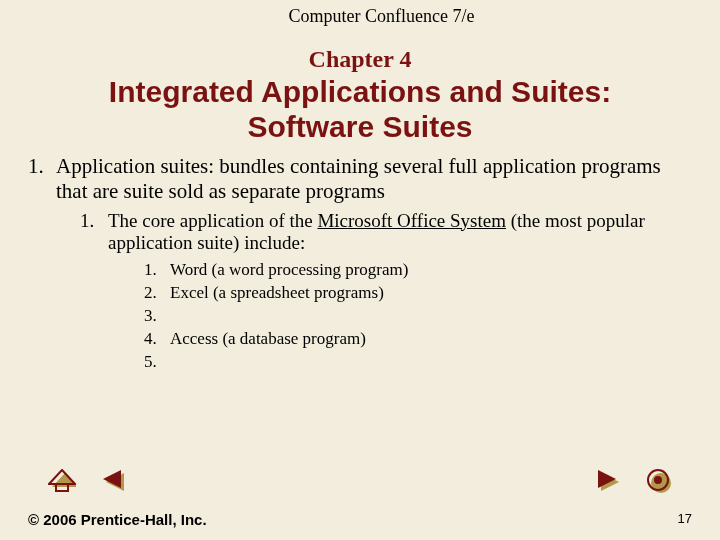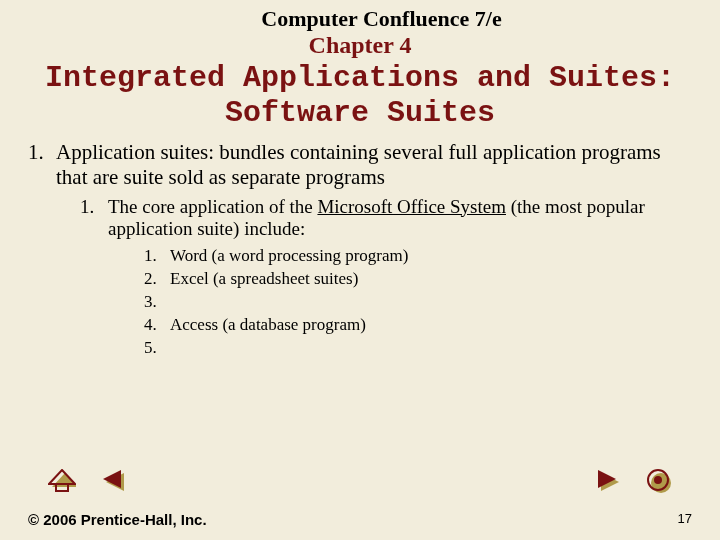--- a/index.html
+++ b/index.html
@@ -11,35 +11,35 @@
     font-family: "Times New Roman", Times, serif;
     color: #000;
     overflow: hidden;
     position: relative;
   }
   .header {
     text-align: center;
     padding-top: 6px;
   }
   .book-title {
-    font-weight: bold;
-    font-size: 22px;
+    font-weight: normal;
+    font-size: 18px;
     margin-left: 43px;
   }
   .chapter {
     font-weight: bold;
     font-size: 24px;
     color: #7a1212;
-    margin-top: 0;
+    margin-top: 19px;
   }
   .chapter-title {
     font-weight: bold;
     font-size: 30px;
     color: #7a1212;
-    font-family: Liberation Mono, monospace;
+    font-family: Liberation Sans, sans-serif;
     line-height: 1.15;
     margin-top: 2px;
   }
   .content {
     padding: 10px 28px 0 28px;
     font-size: 21px;
     line-height: 1.18;
   }
   .lvl1 {
     display: flex;
@@ -139,21 +139,21 @@
     </div>
   </div>
 
   <div class="lvl3-container">
     <div class="lvl3">
       <div class="num">1.</div>
       <div>Word (a word processing program)</div>
     </div>
     <div class="lvl3">
       <div class="num">2.</div>
-      <div>Excel (a spreadsheet suites)</div>
+      <div>Excel (a spreadsheet programs)</div>
     </div>
     <div class="lvl3">
       <div class="num">3.</div>
     </div>
     <div class="lvl3">
       <div class="num">4.</div>
       <div>Access (a database program)</div>
     </div>
     <div class="lvl3">
       <div class="num">5.</div>

